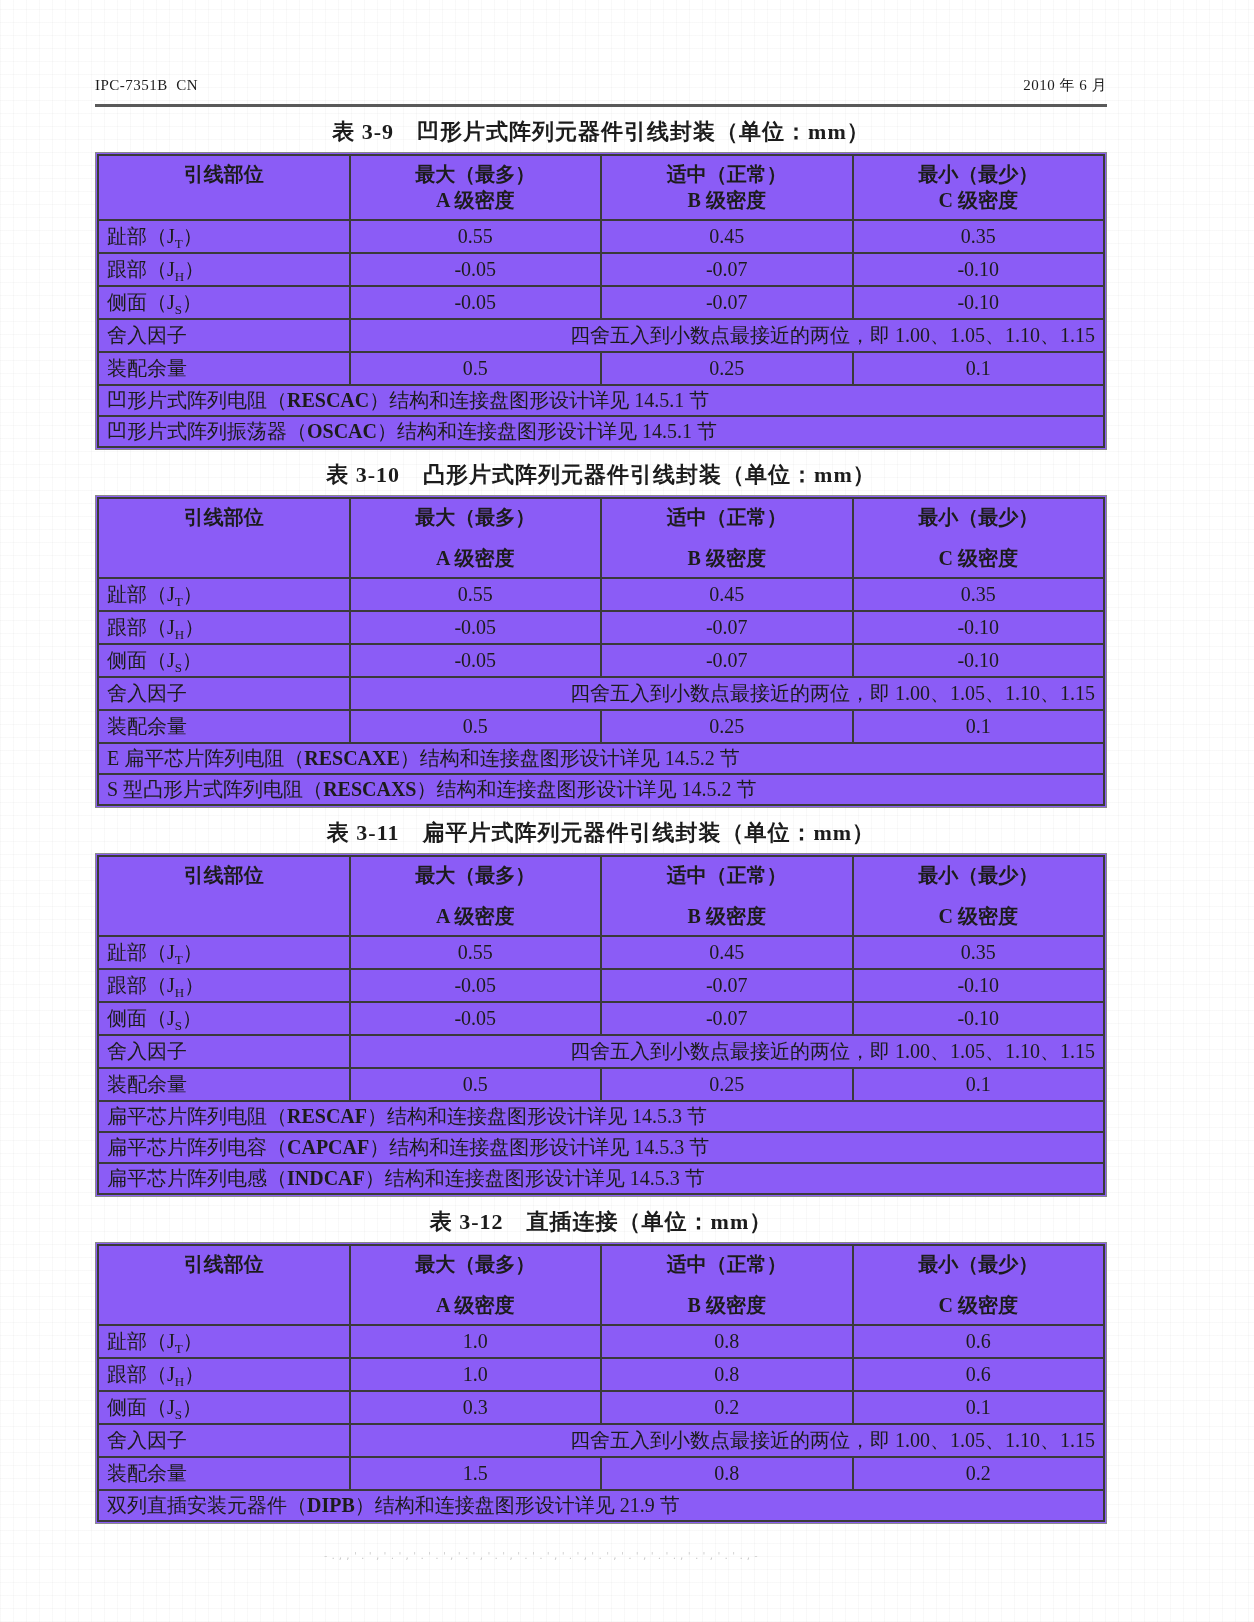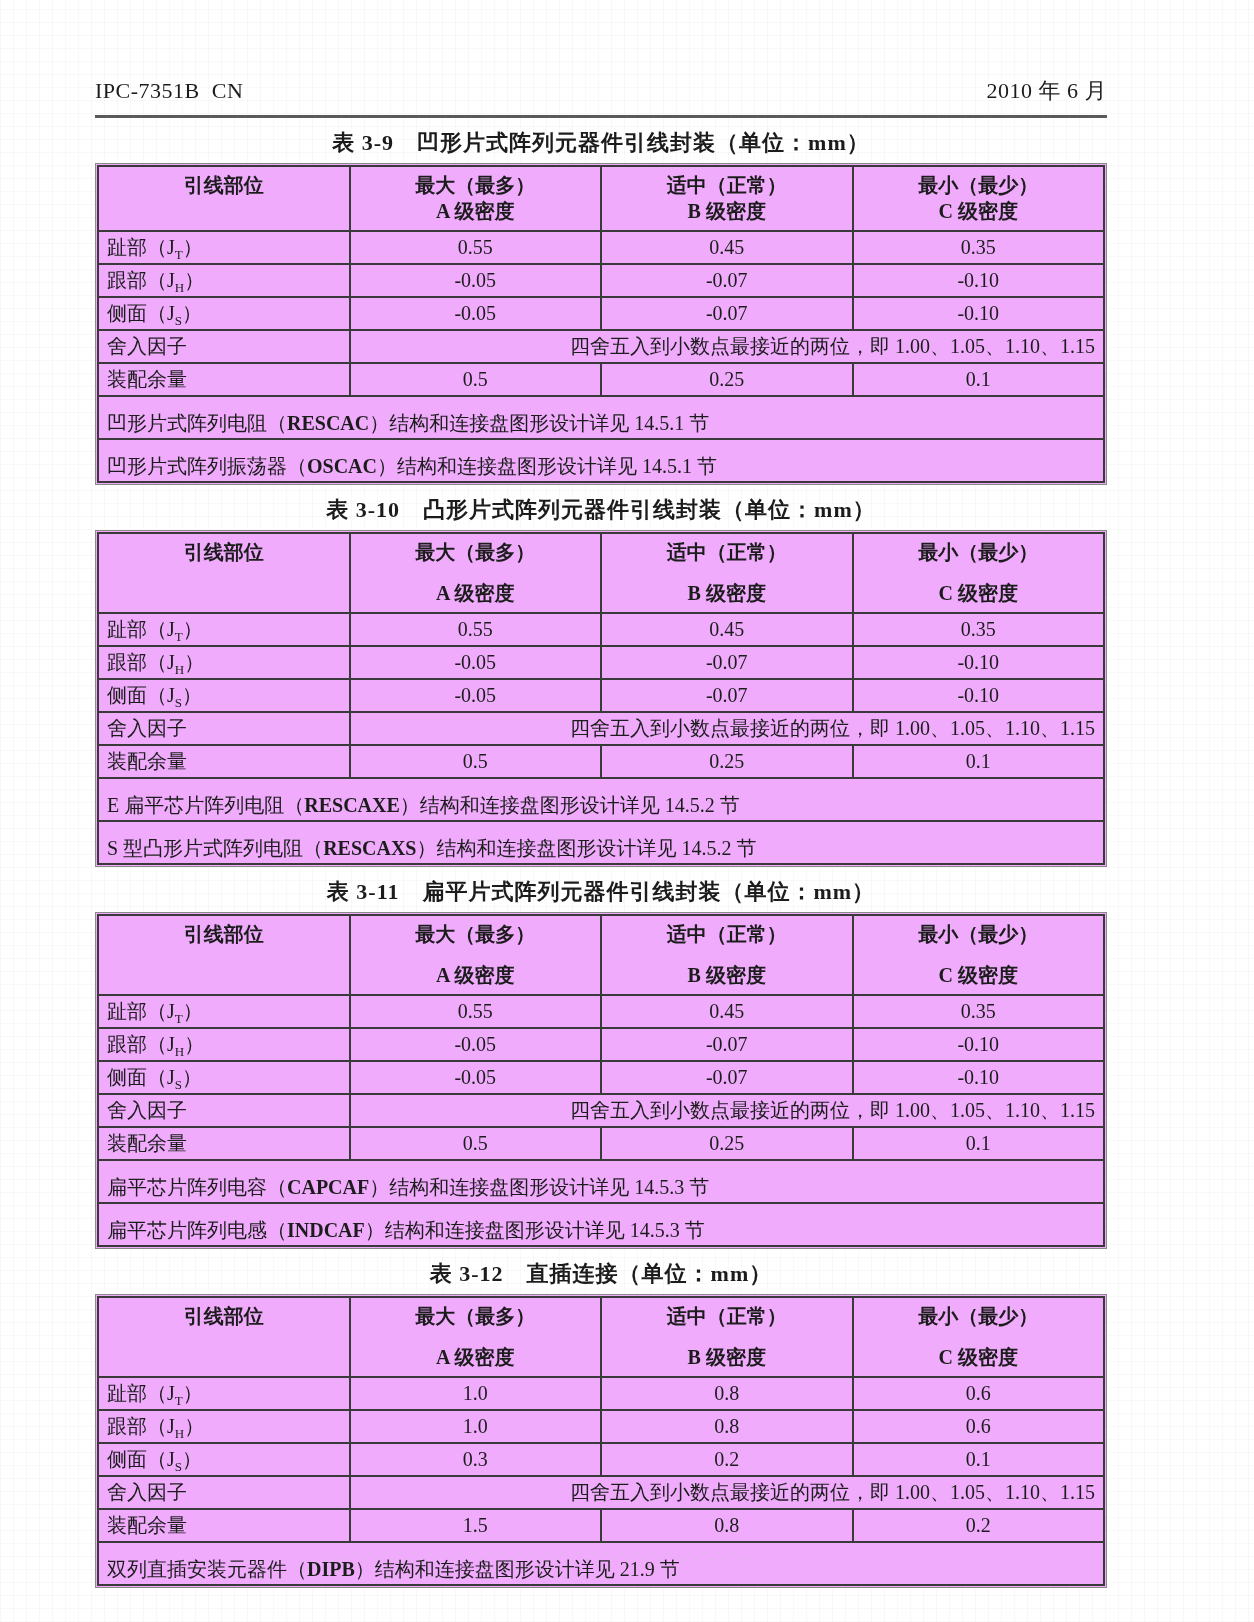--- a/index.html
+++ b/index.html
@@ -10,44 +10,44 @@
       repeating-linear-gradient(0deg, rgba(130,130,130,0.05) 0 1px, transparent 1px 13px),
       repeating-linear-gradient(90deg, rgba(130,130,130,0.05) 0 1px, transparent 1px 13px);
     font-family:"Liberation Serif","DejaVu Serif",serif;
     color:#1c1c1c;
     position:relative;
     overflow:hidden;
   }
   .content{width:1012px;margin:0 auto 0 95px;}
   .page-header{
     display:flex;justify-content:space-between;align-items:baseline;
-    padding-top:76px;font-size:22px;letter-spacing:.5px;
+    padding-top:76px;font-size:15px;letter-spacing:.5px;
   }
   .page-header .hl{white-space:pre;}
   .header-rule{height:3px;background:#5a5a5a;margin-top:9px;}
   .tbl-title{
     text-align:center;font-weight:bold;font-size:22px;
     margin:12px 0 7px 0;line-height:26px;letter-spacing:1px;
   }
-  .twrap{border:1px solid #8a8a8a;padding:1px;background:#f0abfc;}
+  .twrap{border:1px solid #8a8a8a;padding:1px;background:#8b5cf6;}
   table{width:100%;border-collapse:collapse;table-layout:fixed;}
   td{
     border:2px solid #3a3a3a;
     font-size:20px;line-height:25px;
     padding:3px 8px;vertical-align:middle;
     overflow:hidden;
   }
   col{width:25%;}
   tr.head td{font-weight:bold;text-align:center;vertical-align:top;padding-top:6px;padding-bottom:6px;}
   table.tight tr.head .l2{margin-top:1px;}
   table.spread tr.head .l2{margin-top:16px;}
   td.lab{text-align:left;}
   td.val{text-align:center;}
   td.rnd{text-align:right;padding-left:3px;}
-  tr.note td{text-align:left;line-height:24px;padding-top:14px;padding-bottom:3px;margin-top:20px;}
+  tr.note td{text-align:left;line-height:24px;padding-top:2px;padding-bottom:3px;margin-top:20px;}
   sub.s{font-size:13px;line-height:0;}
   .watermark{
     position:absolute;left:323px;top:1551px;
     font-size:9px;color:#c9c9c9;letter-spacing:2px;
     font-family:"DejaVu Sans Mono",monospace;
   }
 </style>
 </head>
 <body>
 
@@ -237,20 +237,23 @@
           <td class="lab">舍入因子</td>
           <td class="rnd" colspan="3">四舍五入到小数点最接近的两位，即 1.00、1.05、1.10、1.15</td>
         </tr>
         <tr>
           <td class="lab">装配余量</td>
           <td class="val">0.5</td>
           <td class="val">0.25</td>
           <td class="val">0.1</td>
         </tr>
         <tr class="note">
+          <td colspan="4"><span>扁平芯片阵列电阻（</span><b>RESCAF</b><span>）结构和连接盘图形设计详见 14.5.3 节</span></td>
+        </tr>
+        <tr class="note">
           <td colspan="4"><span>扁平芯片阵列电容（</span><b>CAPCAF</b><span>）结构和连接盘图形设计详见 14.5.3 节</span></td>
         </tr>
         <tr class="note">
           <td colspan="4"><span>扁平芯片阵列电感（</span><b>INDCAF</b><span>）结构和连接盘图形设计详见 14.5.3 节</span></td>
         </tr>
       </tbody>
         </table>
     </div>
   </section>
 

